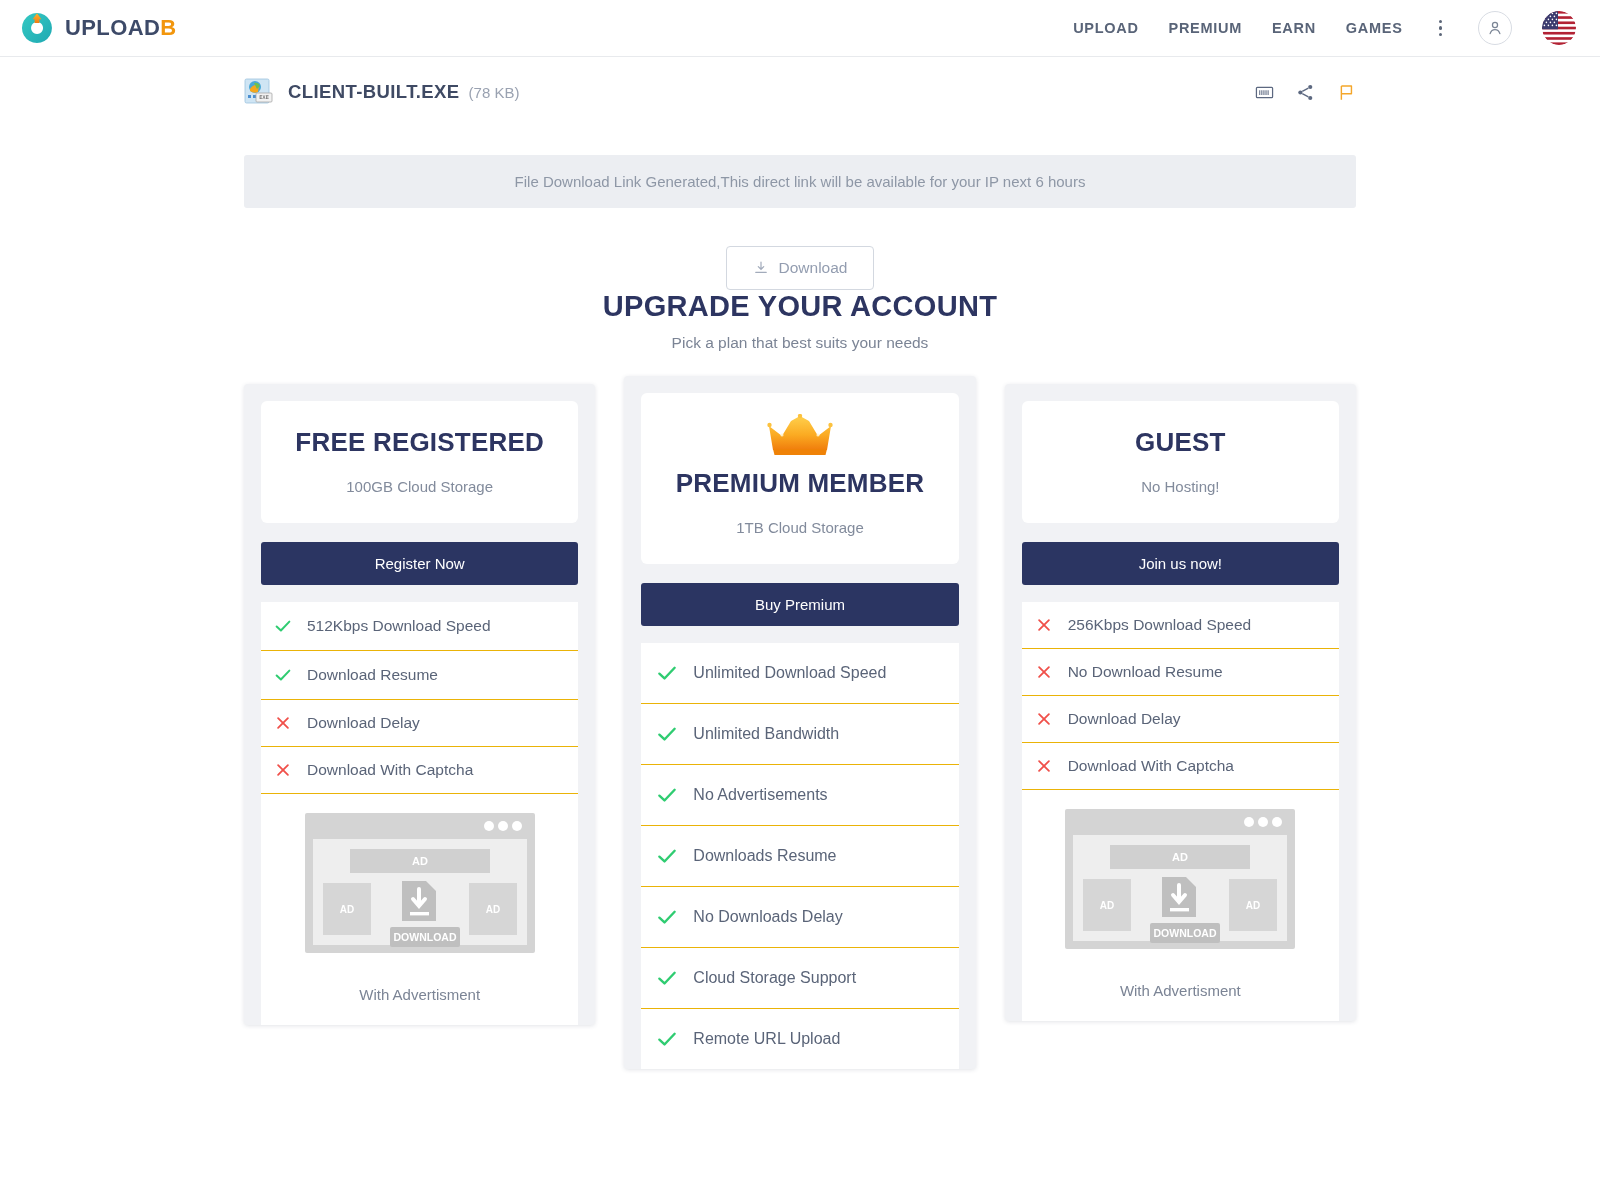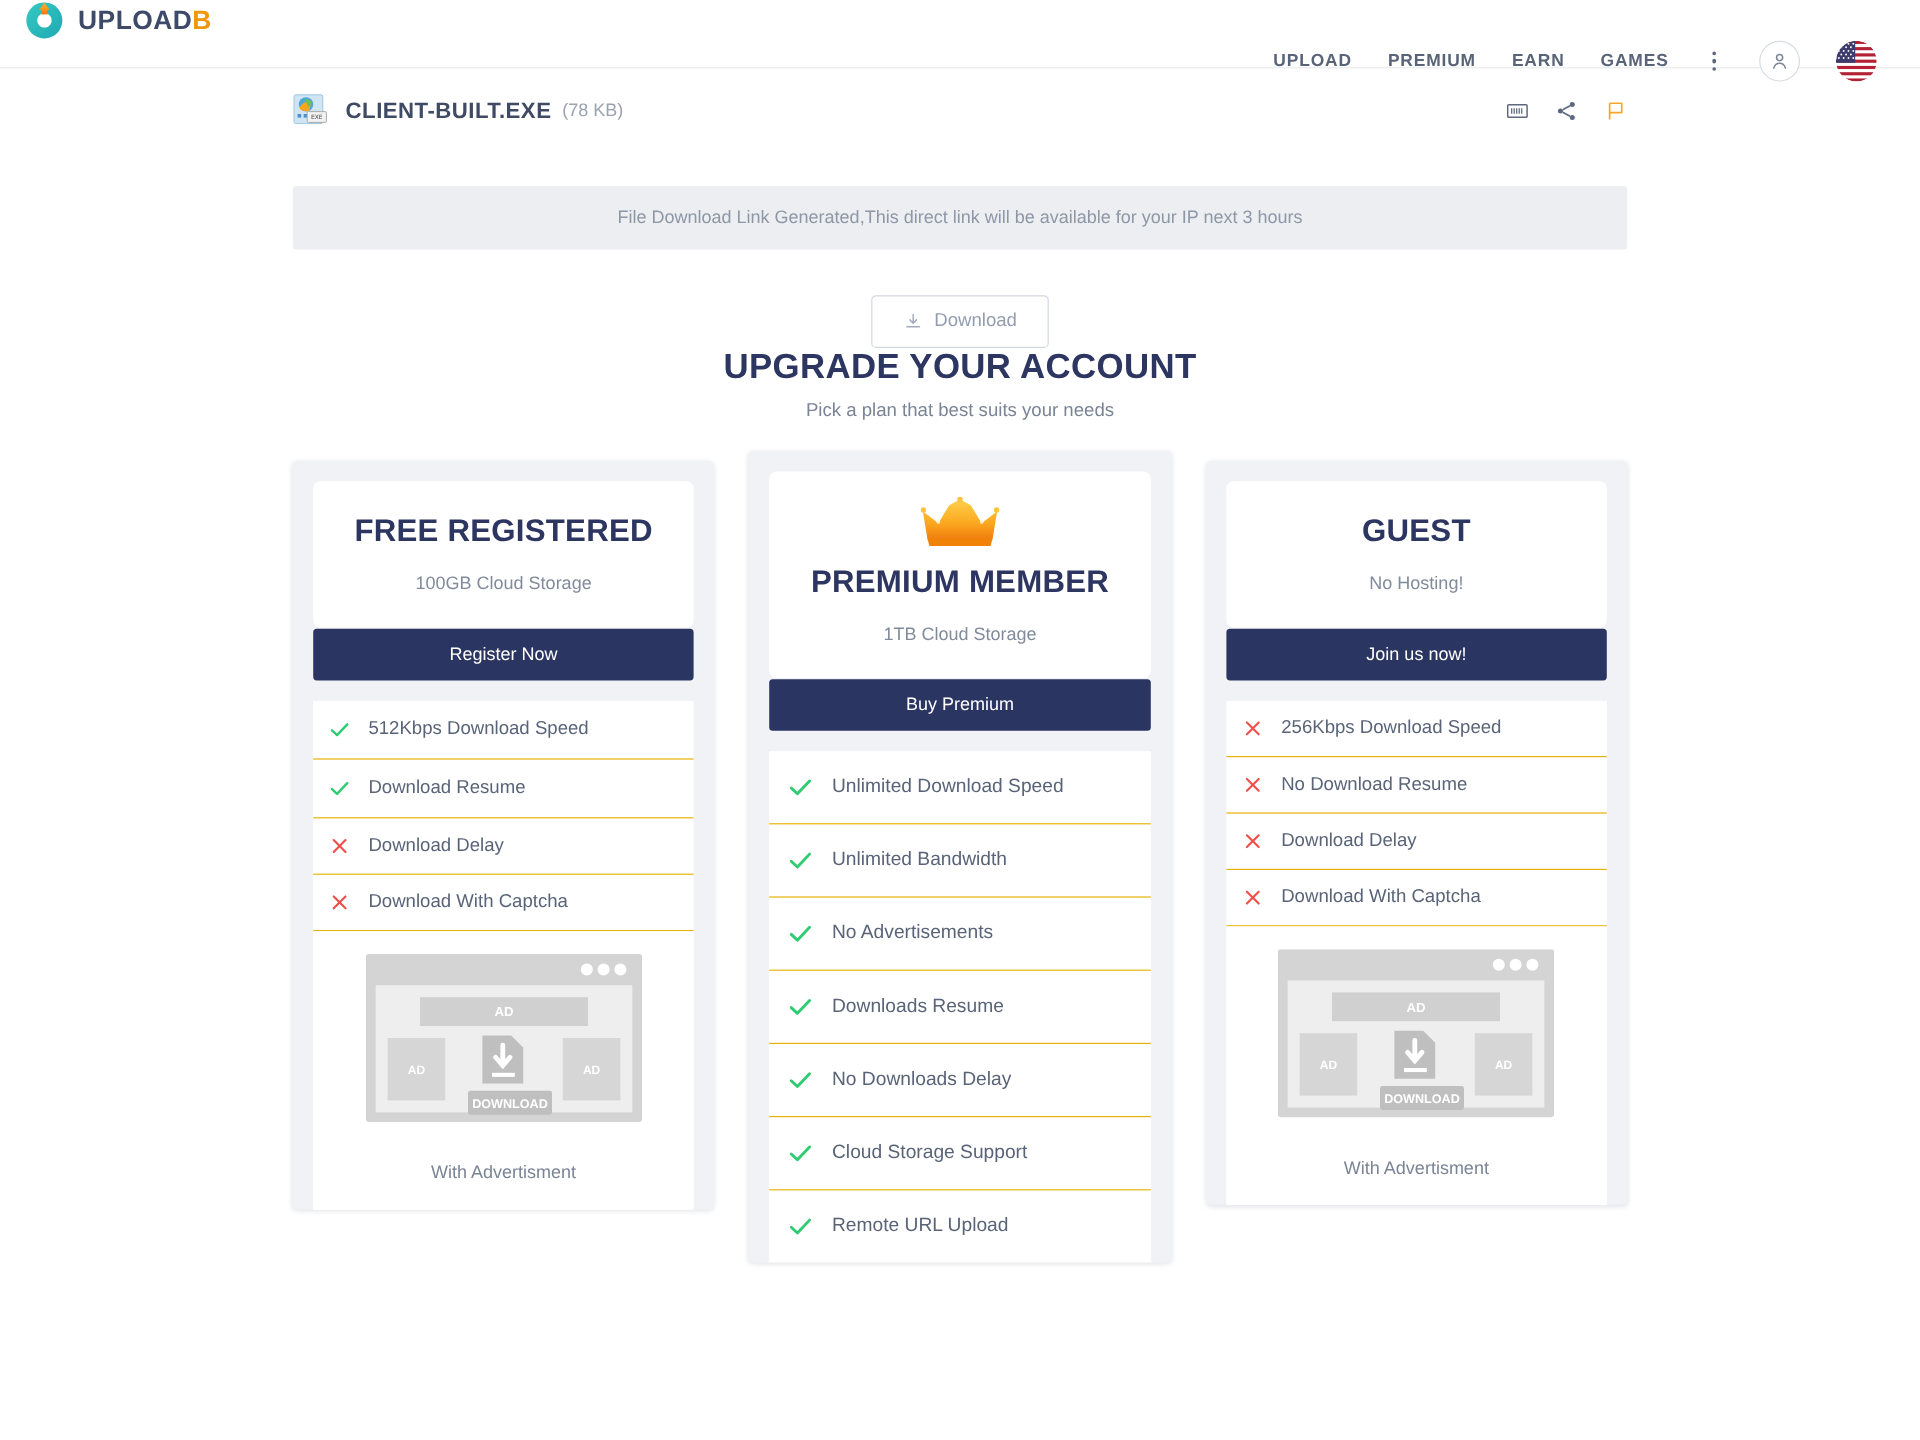--- a/index.html
+++ b/index.html
@@ -8,23 +8,22 @@
     background: #ffffff;
     font-family: "Liberation Sans", sans-serif;
     overflow: hidden;
   }
 
   
   .topbar {
     height: 57px;
     border-bottom: 1px solid #e8eaed;
     display: flex;
-    padding: 0 36px 0 20px;
+    padding: 0 24px 0 20px;
     background: #fff;
-    flex-direction: column;
   }
   .brand { display: flex; align-items: center; gap: 11px; }
   .brand-mark { width: 34px; height: 34px; position: relative; }
   .brand-text {
     font-size: 22px; font-weight: bold; letter-spacing: .4px;
     color: #3d4a68;
   }
   .brand-text .b { color: #f2960d; }
 
   .nav { margin-left: auto; display: flex; align-items: center; gap: 30px; }
@@ -99,21 +98,21 @@
   .crown { height: 44px; margin-bottom: 6px; }
   .plan-name {
     font-size: 26px; font-weight: bold; color: #2d3561; letter-spacing: .2px;
   }
   .plan-sub { font-size: 15px; color: #828b9c; margin-top: 20px; }
   .cta {
     display: block; width: 100%;
     background: #2b3562; color: #fff;
     border: none; border-radius: 3px;
     font-size: 15px; padding: 13px 0;
-    margin-top: 1px; cursor: pointer;
+    margin-top: 19px; cursor: pointer;
     font-family: "Liberation Sans", sans-serif;
   }
   .features { margin-top: 17px; background: #fff; }
   .feature {
     display: flex; align-items: center; gap: 14px;
     padding: 14px 14px 14px 12px;
     border-bottom: 1px solid #eab308;
     font-size: 15.5px; color: #5a6478;
   }
   .feature:last-child { border-bottom: none; }
@@ -245,21 +244,21 @@
     </span>
     <span class="act">
       <svg width="19" height="19" viewBox="0 0 20 20" fill="none" stroke="#f4a62a" stroke-width="1.5" stroke-linejoin="round">
         <path d="M4.6 17.5V3.2M4.6 3.2h10.6v8.2H4.6"></path>
       </svg>
     </span>
   </div>
 </div>
 
 <div class="notice">
-  <span>File Download Link Generated,This direct link will be available for your IP next 3 hours</span>
+  <span>File Download Link Generated,This direct link will be available for your IP next 6 hours</span>
 </div>
 
 <div class="dlwrap">
   <button class="dlbtn">
     <span style="line-height:0">
       <svg width="16" height="16" viewBox="0 0 20 20" fill="none" stroke="#a2abbb" stroke-width="1.5" stroke-linecap="round">
         <path d="M10 2.6v8.6M6.6 8.2 10 11.6l3.4-3.4M3.4 15.4h13.2"></path>
       </svg>
     </span>
     <span>Download</span>

